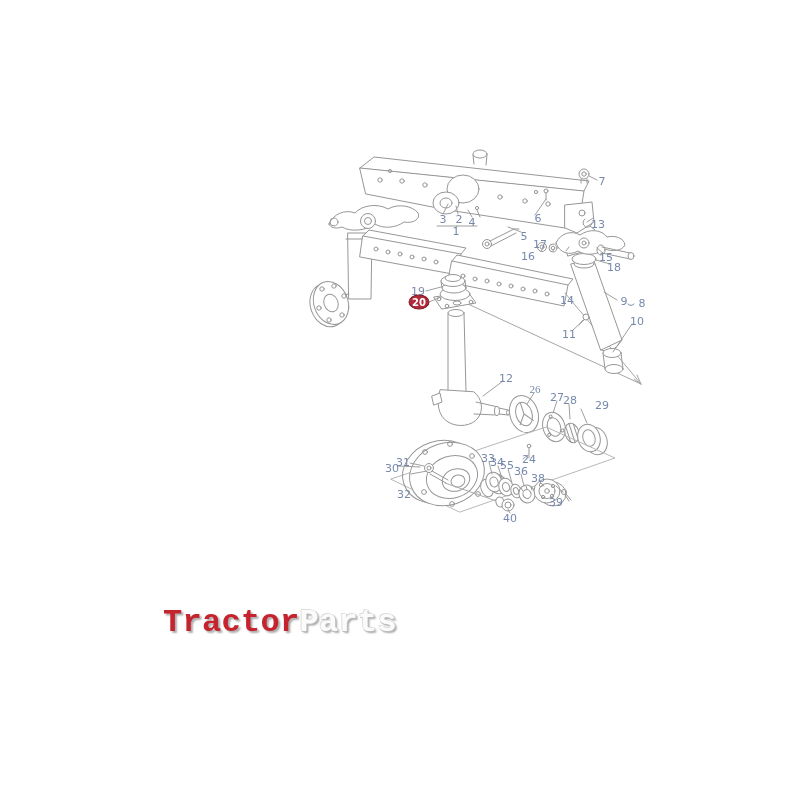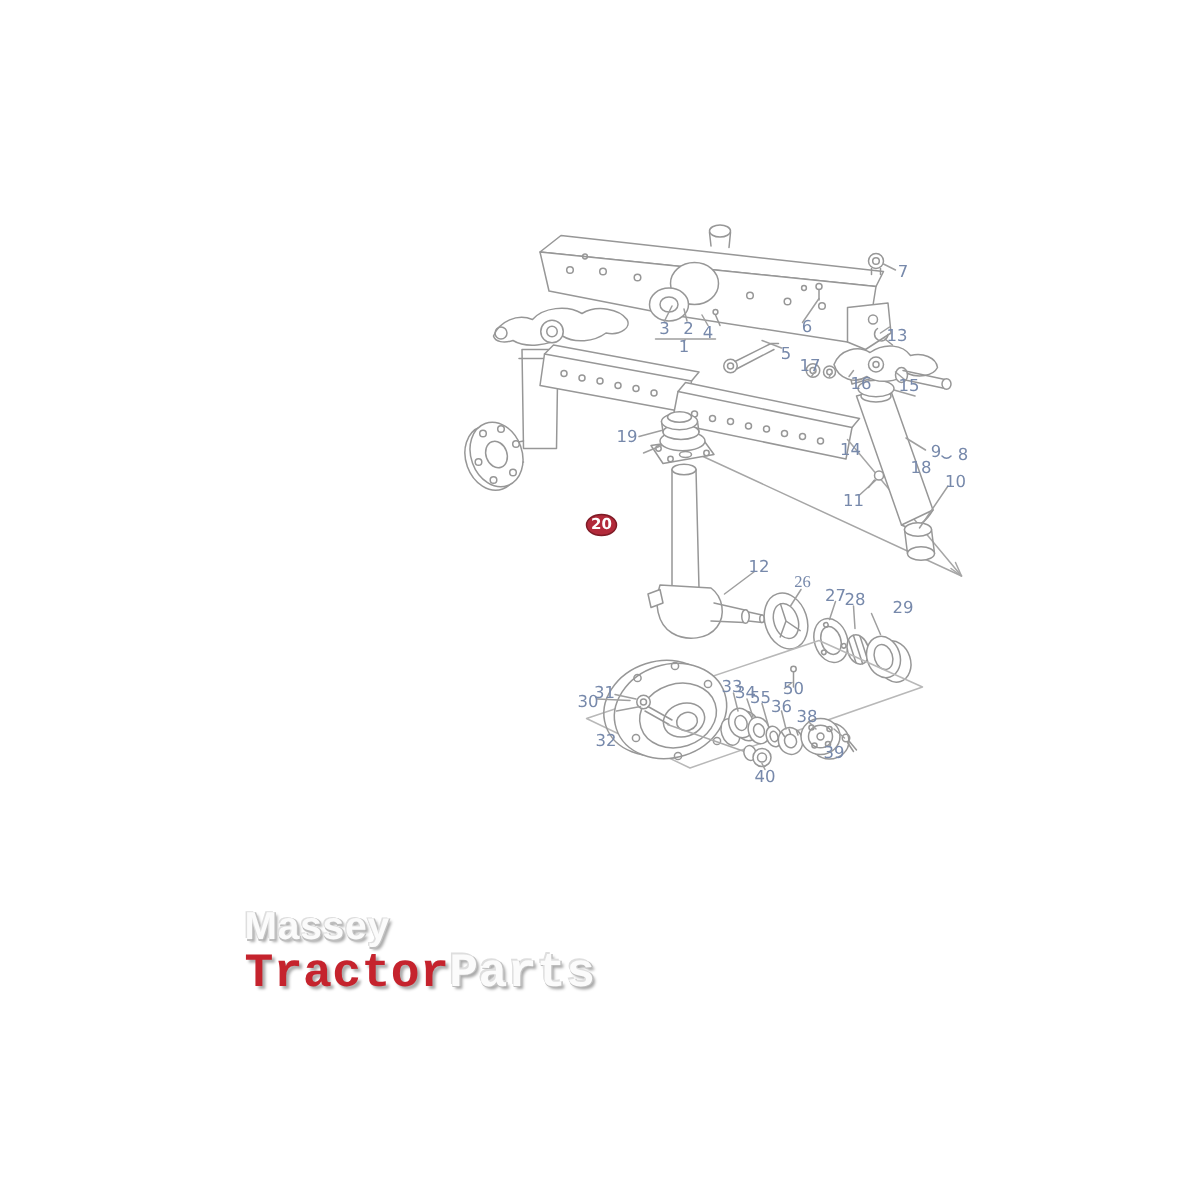--- a/index.html
+++ b/index.html
@@ -327,40 +327,39 @@
       <span class="part-label" style="left: 538px; top: 218px;">6</span>
       <span class="part-label" style="left: 602px; top: 181px;">7</span>
       <span class="part-label" style="left: 642px; top: 303px;">8</span>
       <span class="part-label" style="left: 624px; top: 301px;">9</span>
       <span class="part-label" style="left: 637px; top: 321px;">10</span>
       <span class="part-label" style="left: 569px; top: 334px;">11</span>
       <span class="part-label" style="left: 506px; top: 378px;">12</span>
       <span class="part-label" style="left: 598px; top: 224px; text-align: right;">13</span>
       <span class="part-label" style="left: 567px; top: 256px; margin-top: 44px;">14</span>
       <span class="part-label" style="left: 606px; top: 257px;">15</span>
-      <span class="part-label" style="left: 574px; top: 256px;">16</span>
+      <span class="part-label" style="left: 528px; top: 256px;">16</span>
       <span class="part-label" style="left: 540px; top: 244px;">17</span>
-      <span class="part-label" style="left: 614px; top: 267px; margin-top: 45px;">18</span>
+      <span class="part-label" style="left: 614px; top: 267px;">18</span>
       <span class="part-label" style="left: 418px; top: 291px;">19</span>
-      <span class="part-label highlighted" style="left: 401px; top: 302px; margin-top: 48px;">20</span>
+      <span class="part-label highlighted" style="left: 419px; top: 302px;">20</span>
       <span class="part-label" style="left: 535px; top: 389px; font-family: Liberation Serif, serif;">26</span>
       <span class="part-label" style="left: 557px; top: 397px;">27</span>
       <span class="part-label" style="left: 570px; top: 400px;">28</span>
       <span class="part-label" style="left: 582px; top: 405px; margin-left: 20px;">29</span>
       <span class="part-label" style="left: 392px; top: 468px;">30</span>
       <span class="part-label" style="left: 403px; top: 462px;">31</span>
       <span class="part-label" style="left: 404px; top: 494px;">32</span>
       <span class="part-label" style="left: 488px; top: 458px;">33</span>
       <span class="part-label" style="left: 497px; top: 462px;">34</span>
       <span class="part-label" style="left: 507px; top: 465px;">55</span>
       <span class="part-label" style="left: 521px; top: 471px;">36</span>
-      <span class="part-label" style="left: 529px; top: 459px;">50</span>
+      <span class="part-label" style="left: 529px; top: 459px;">24</span>
       <span class="part-label" style="left: 538px; top: 478px;">38</span>
       <span class="part-label" style="left: 556px; top: 482px; margin-top: 20px;">39</span>
       <span class="part-label" style="left: 510px; top: 518px;">40</span>
     </div>
 
   <div class="logo">
-    <div class="logo-line1">Massey</div>
     <div class="logo-line2"><span class="logo-red">Tractor</span><span class="logo-light">Parts</span></div>
   </div>
 
 </div>
 
 </body></html>

